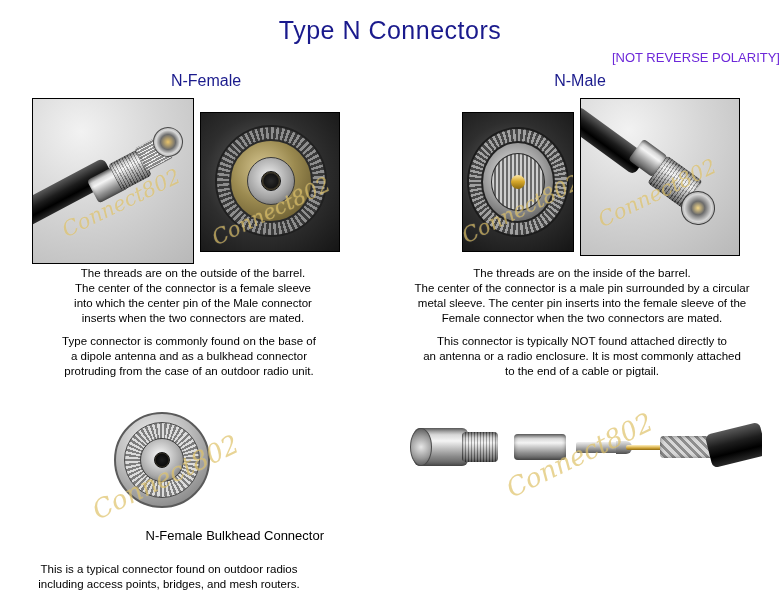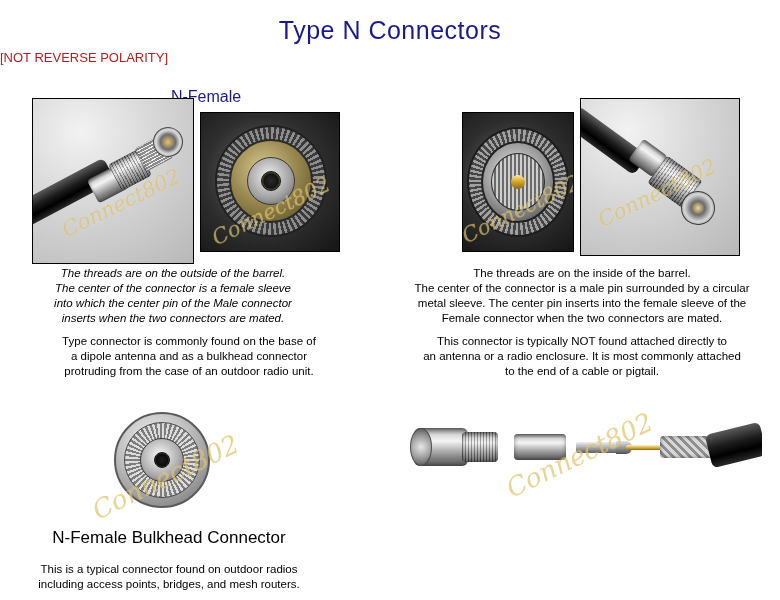--- a/index.html
+++ b/index.html
@@ -29,31 +29,30 @@
     text-align: center;
     font-size: 25px;
     color: #1a1a8c;
     letter-spacing: 0.5px;
   }
   .subtitle {
     position: absolute;
     top: 50px;
     left: 0;
     width: 780px;
-    text-align: left;
+    text-align: right;
     font-size: 13px;
-    color: #b91c1c;
+    color: #6d28d9;
   }
   .col-title {
     position: absolute;
     font-size: 16px;
     color: #1a1a8c;
     text-align: center;
     width: 300px;
-    margin-top: 16px;
   }
   .col-title.left  { top: 72px; left: 56px; }
   .col-title.right { top: 72px; left: 430px; }
 
   
   .photo {
     position: absolute;
     border: 1px solid #000000;
     overflow: hidden;
     background: #cfcfcf;
@@ -117,22 +116,22 @@
   
   .para {
     position: absolute;
     text-align: center;
     font-size: 11.5px;
     line-height: 15px;
     color: #000000;
   }
   .caption-title {
     position: absolute;
-    text-align: center;
-    font-size: 17px;
+    text-align: right;
+    font-size: 13px;
     color: #000000;
   }
 
   
   .wm {
     position: absolute;
     color: rgba(214, 176, 62, 0.55);
     font-family: "DejaVu Serif", serif;
     font-style: italic;
     font-size: 26px;
@@ -145,20 +144,21 @@
 </style>
 </head>
 <body>
 
 <div class="page">
 
   <div class="main-title">Type N Connectors</div>
   <div class="subtitle">[NOT REVERSE POLARITY]</div>
 
   <div class="col-title left">N-Female</div>
+  <div class="col-title right">N-Male</div>
 
   <div class="photo" style="left:32px; top:98px; width:160px; height:164px;">
     <div class="inner bg-cablegray"></div>
 
     <div class="cable-black" style="left:-12px; top:104px; width:100px; height:26px; transform:rotate(-28deg); transform-origin:left center;"></div>
 
     <div class="metal-barrel" style="left:58px; top:72px; width:34px; height:26px; transform:rotate(-28deg);"></div>
 
     <div class="metal-barrel knurl" style="left:80px; top:56px; width:34px; height:30px; transform:rotate(-28deg);"></div>
 
@@ -206,21 +206,21 @@
     <div class="inner bg-cablegray"></div>
     <div class="cable-black" style="left:-10px; top:4px; width:86px; height:24px; transform:rotate(36deg); transform-origin:left center;"></div>
     <div class="metal-barrel" style="left:52px; top:46px; width:30px; height:26px; transform:rotate(36deg);"></div>
     <div class="metal-barrel knurl" style="left:72px; top:66px; width:44px; height:34px; transform:rotate(36deg);"></div>
     <div class="ring" style="left:100px; top:92px; width:34px; height:34px; transform:rotate(36deg);
                 background: radial-gradient(circle at 50% 50%, #f4d787 0%, #6b6b6b 30%, #d6d6d6 60%, #5f5f5f 100%);
                 border:1px solid #3c3c3c;"></div>
     <div class="wm small" style="left:12px; top:82px;">Connect802</div>
   </div>
 
-  <div class="para" style="left:8px; top:266px; width:330px; white-space:pre-line;font-style:italic;">The threads are on the outside of the barrel.
+  <div class="para" style="left:28px; top:266px; width:330px; white-space:pre-line;">The threads are on the outside of the barrel.
 The center of the connector is a female sleeve
 into which the center pin of the Male connector
 inserts when the two connectors are mated.</div>
   <div class="para" style="left:24px; top:334px; width:330px; white-space:pre-line;">Type connector is commonly found on the base of
 a dipole antenna and as a bulkhead connector
 protruding from the case of an outdoor radio unit.</div>
 
   <div class="para" style="left:392px; top:334px; width:380px; white-space:pre-line;">This connector is typically NOT found attached directly to
 an antenna or a radio enclosure. It is most commonly attached
 to the end of a cable or pigtail.</div>

